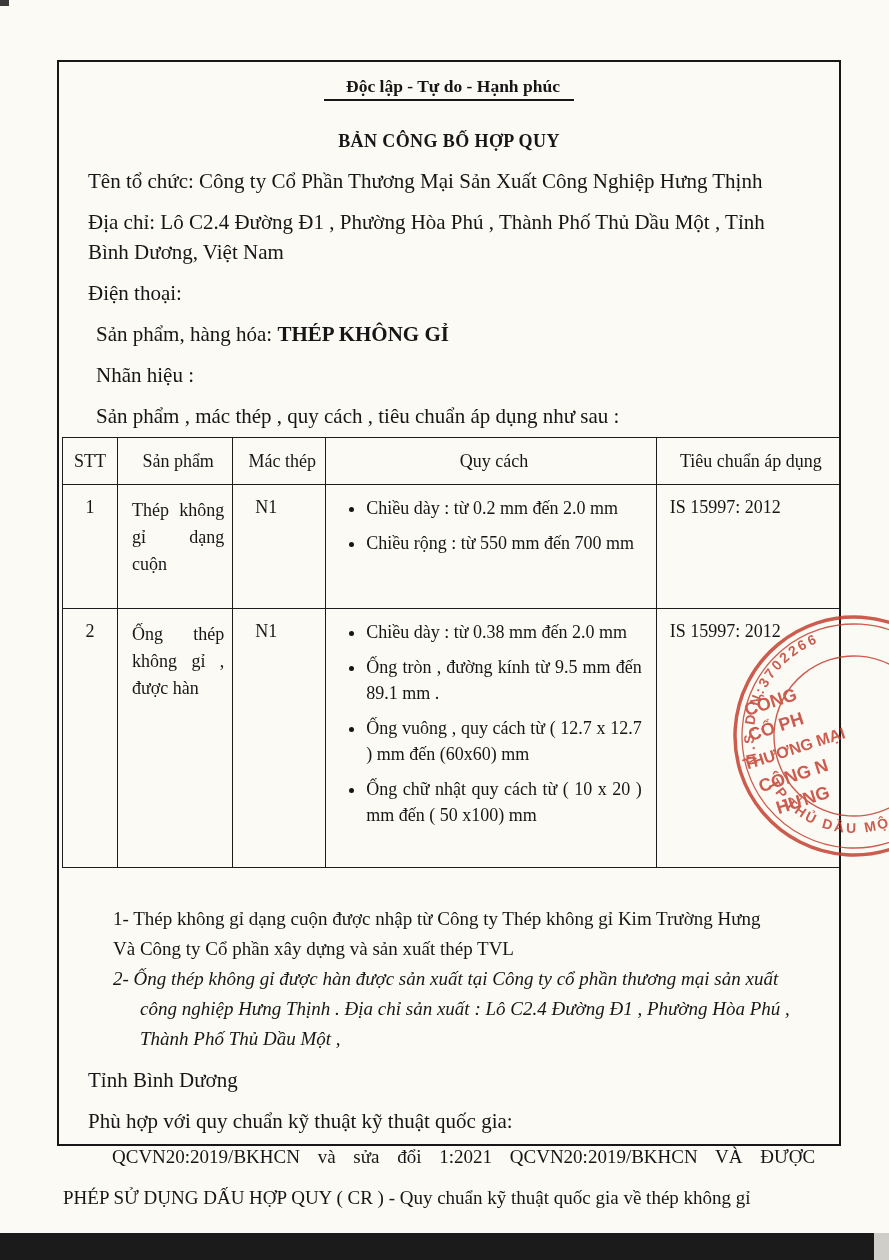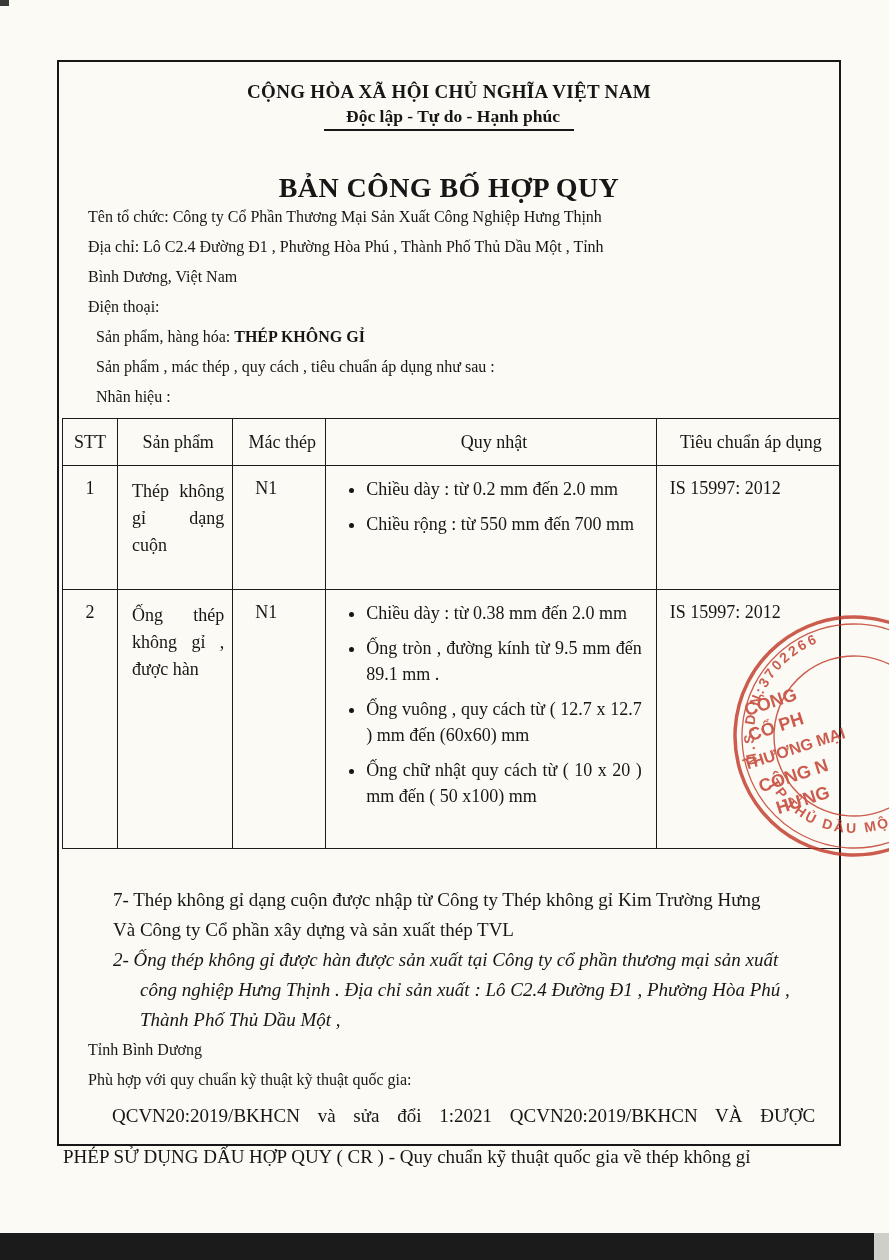--- a/index.html
+++ b/index.html
@@ -25,28 +25,28 @@
     letter-spacing:0.3px;
   }
   .motto-wrap { text-align:center; margin-top:0; }
   .motto {
     display:inline-block;
     font-weight:bold; font-size:17.5px; line-height:24px;
     border-bottom:2px solid #171717;
     padding:0 14px 1px 22px;
   }
   .doc-title {
-    text-align:center; font-weight:bold; font-size:28px; line-height:28px;
-    margin:43px 0 0; letter-spacing:0.4px;
+    text-align:center; font-weight:bold; font-size:18px; line-height:28px;
+    margin:26px 0 0; letter-spacing:0.4px;
   }
   .doc-number { text-align:center; font-size:19px; margin:10px 0 14px; }
   p { margin:0; }
   .line {
-    margin:0 24px 0 29px;
-    font-size:16px; line-height:30px;
+    margin:11px 24px 0 29px;
+    font-size:21px; line-height:30px;
   }
   .indent { margin-left:37px; }
   .prewrap { white-space:pre-line; }
   b { font-weight:bold; }
 
   table.spec-table {
     border-collapse:collapse;
     table-layout:fixed;
     width:778px;
     margin:6px 0 0 3px;
@@ -109,49 +109,48 @@
   }
 </style>
 </head>
 <body>
 
 <div class="page">
   <div class="corner-mark"></div>
 
   <div class="frame">
 
-    <div class="nat-title">CỘNG HÒA XÃ HỘI CHỦ NGHĨA VIỆT NAM</div>
     <div class="motto-wrap">
       <span class="motto">Độc lập - Tự do - Hạnh phúc</span>
     </div>
 
     <div class="doc-title">BẢN CÔNG BỐ HỢP QUY</div>
 
     <p class="line">Tên tổ chức: Công ty Cổ Phần Thương Mại Sản Xuất Công Nghiệp Hưng Thịnh</p>
     <p class="line prewrap">Địa chỉ: Lô C2.4 Đường Đ1 , Phường Hòa Phú , Thành Phố Thủ Dầu Một , Tỉnh
 Bình Dương, Việt Nam</p>
     <p class="line">Điện thoại:</p>
     <p class="line indent"><span>Sản phẩm, hàng hóa: </span><b>THÉP KHÔNG GỈ</b></p>
+    <p class="line indent">Nhãn hiệu :</p>
     <p class="line indent">Sản phẩm , mác thép , quy cách , tiêu chuẩn áp dụng như sau :</p>
-    <p class="line indent">Nhãn hiệu :</p>
 
     <table class="spec-table">
       <colgroup>
         <col style="width:55px">
           <col style="width:115px">
           <col style="width:93px">
           <col style="width:330px">
           <col style="width:183px">
       </colgroup>
       <thead>
         <tr>
           <th class="h-stt">STT</th>
           <th>Sản phẩm</th>
           <th>Mác thép</th>
-          <th>Quy nhật</th>
+          <th>Quy cách</th>
           <th>Tiêu chuẩn áp dụng</th>
         </tr>
       </thead>
       <tbody>
         <tr class="row-1">
           <td class="c-stt">1</td>
           <td class="c-sp">Thép không gỉ dạng cuộn</td>
           <td class="c-mt">N1</td>
           <td class="c-qc">
             <ul>
@@ -171,21 +170,21 @@
               <li>Ống tròn , đường kính từ 9.5 mm đến 89.1 mm .</li>
               <li>Ống vuông , quy cách từ ( 12.7 x 12.7 ) mm đến (60x60) mm</li>
               <li>Ống chữ nhật quy cách từ ( 10 x 20 ) mm đến ( 50 x100) mm</li>
             </ul>
           </td>
           <td class="c-tc">IS 15997: 2012</td>
         </tr>
       </tbody>
     </table>
 
-    <p class="note n1 prewrap">7-  Thép không gỉ dạng cuộn được nhập từ Công ty Thép không gỉ Kim Trường Hưng
+    <p class="note n1 prewrap">1-  Thép không gỉ dạng cuộn được nhập từ Công ty Thép không gỉ Kim Trường Hưng
 Và Công ty Cổ phần xây dựng và sản xuất thép TVL</p>
     <p class="note n2 prewrap">2-  Ống thép không gỉ được hàn được sản xuất tại Công ty cổ phần thương mại sản xuất
 công nghiệp Hưng Thịnh . Địa chỉ sản xuất : Lô C2.4 Đường Đ1 , Phường Hòa Phú ,
 Thành Phố Thủ Dầu Một ,</p>
     <p class="line">Tỉnh Bình Dương</p>
     <p class="line">Phù hợp với quy chuẩn kỹ thuật kỹ thuật quốc gia:</p>
     <p class="qcvn">QCVN20:2019/BKHCN và sửa đổi 1:2021 QCVN20:2019/BKHCN VÀ ĐƯỢC
 PHÉP SỬ DỤNG DẤU HỢP QUY ( CR ) -  Quy chuẩn kỹ thuật quốc gia về thép không gỉ</p>
   </div>
 

